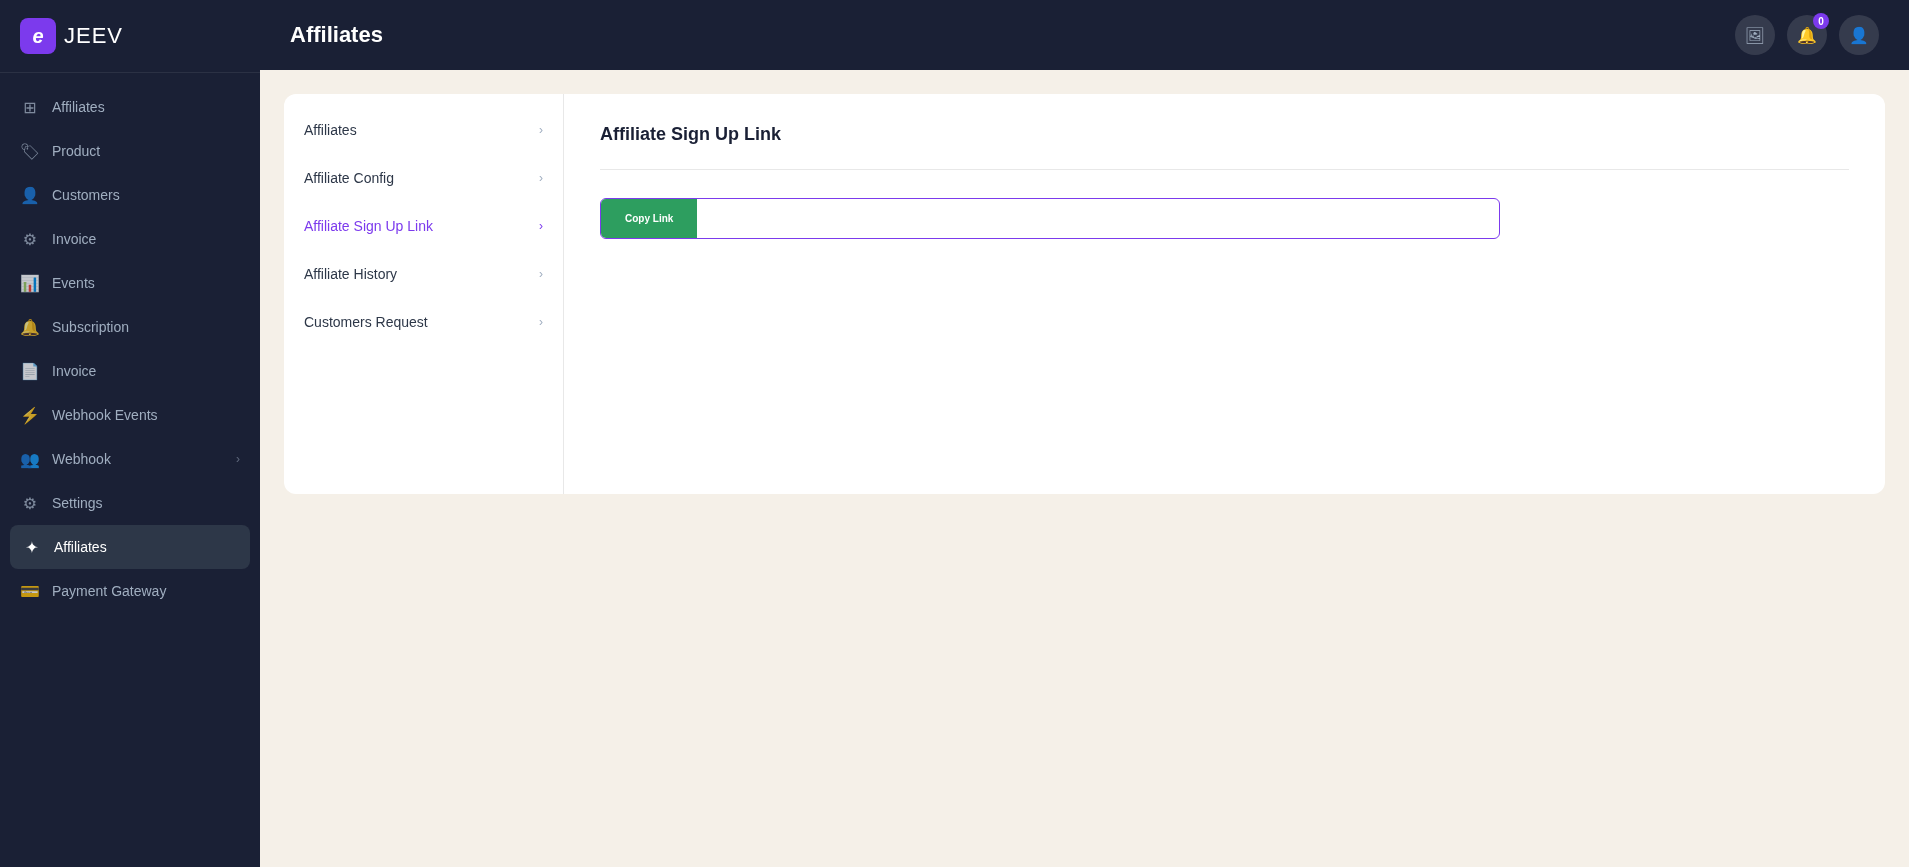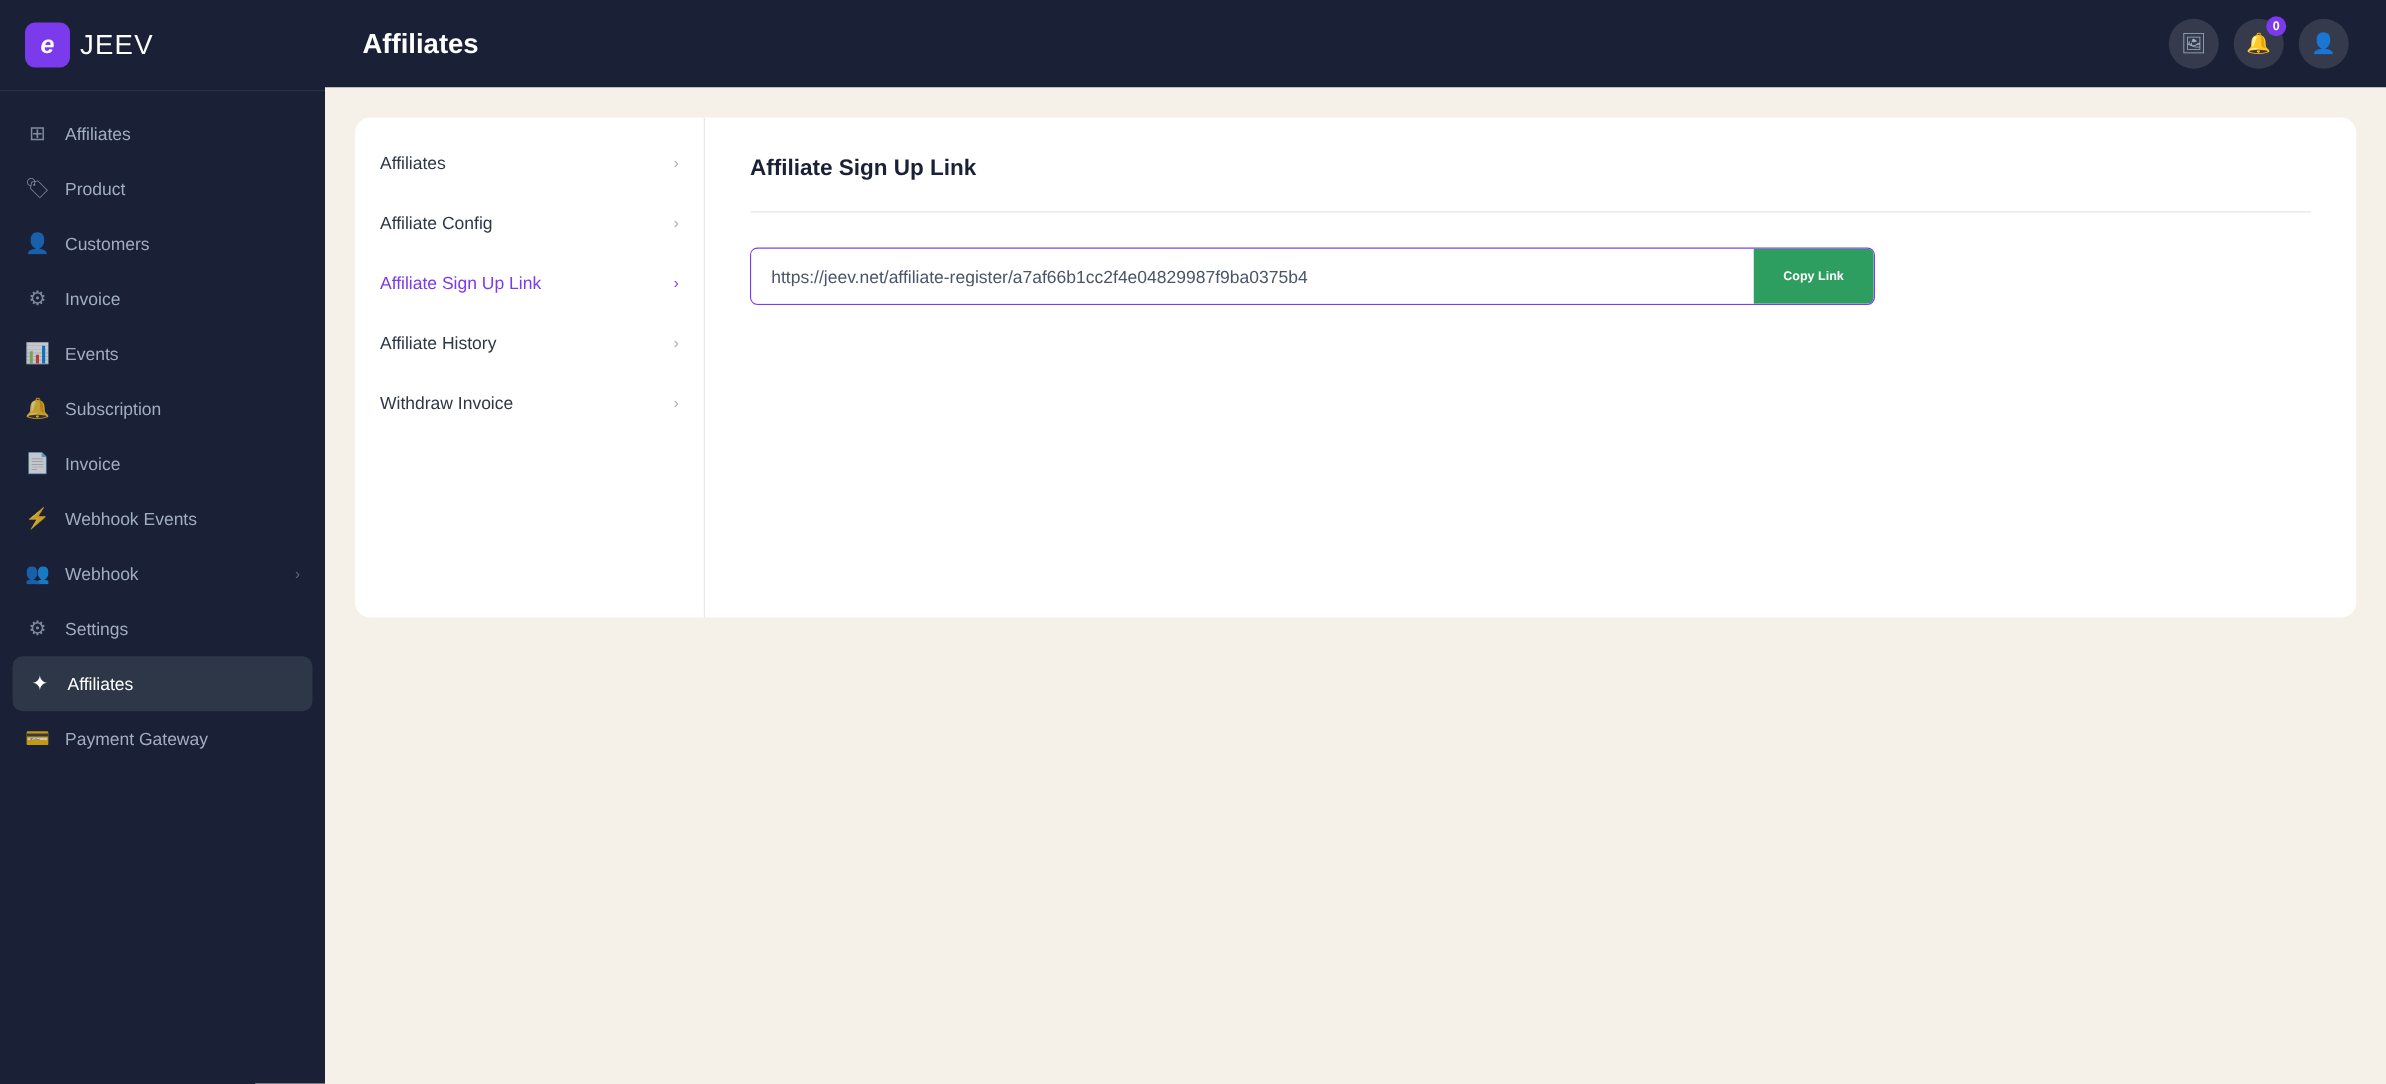--- a/index.html
+++ b/index.html
@@ -322,29 +322,28 @@
         </div>
         <div class="sub-nav-item active">
           <span>Affiliate Sign Up Link</span>
           <span class="sub-chevron">›</span>
         </div>
         <div class="sub-nav-item">
           <span>Affiliate History</span>
           <span class="sub-chevron">›</span>
         </div>
         <div class="sub-nav-item">
-          <span>Withdraw Invoice</span>
+          <span>Customers Request</span>
           <span class="sub-chevron">›</span>
         </div>
       </div>
 
       <div class="content-area">
         <h2 class="content-title">Affiliate Sign Up Link</h2>
         <div class="divider"></div>
         <div class="link-input-row">
-          <input class="link-input" type="text" readonly="" value="https://jeev.net/affiliate-register/a7af66b1cc2f4e04829987f9ba0375b4" style="">
           <button class="copy-link-btn">Copy Link</button>
         </div>
       </div>
 
     </div>
   </div>
 </div>
 
 </body></html>

